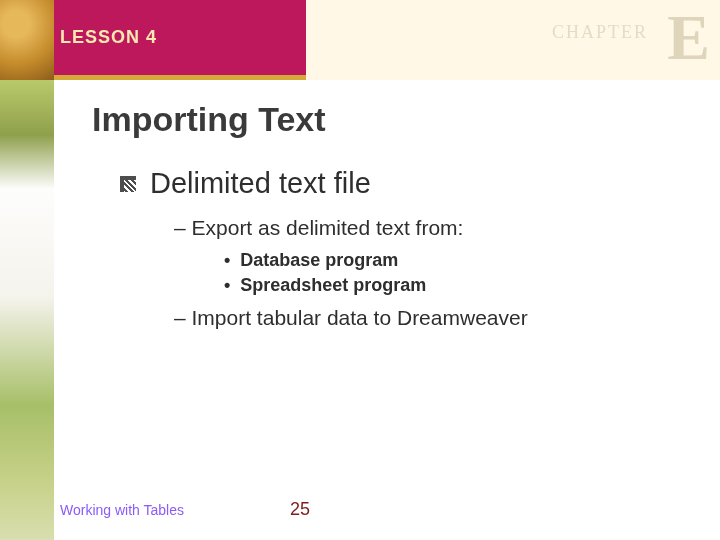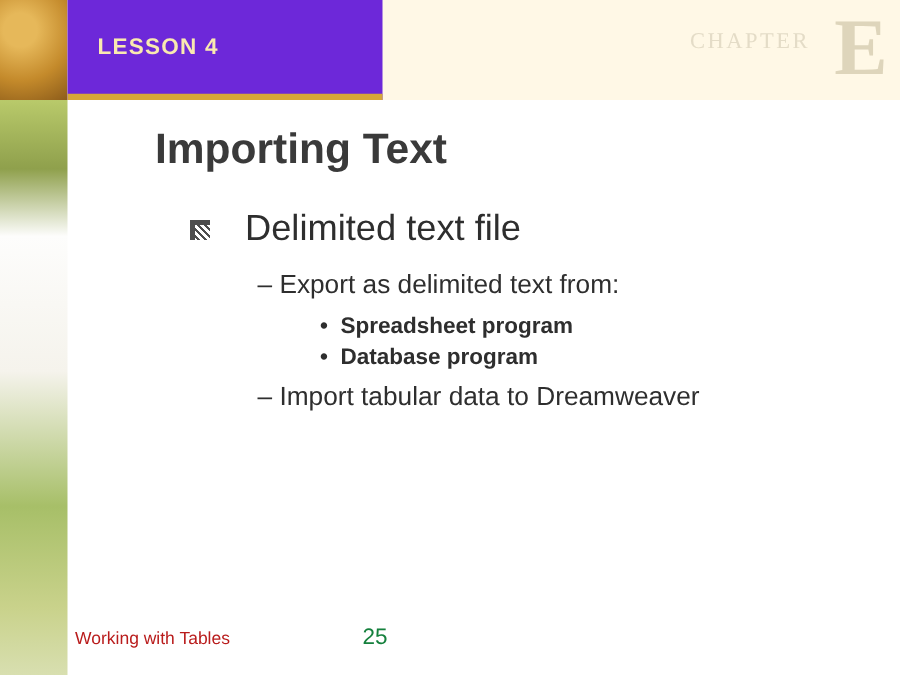--- a/index.html
+++ b/index.html
@@ -26,25 +26,25 @@
   .top-band {
     position: absolute;
     left: 54px; top: 0;
     width: 666px; height: 80px;
     background: #fff8e6;
   }
   .olive-bar {
     position: absolute;
     left: 54px; top: 0;
     width: 252px; height: 80px;
-    background: #6d28d9;
+    background: #be185d;
     border-bottom: 5px solid #d6a739;
     display: flex;
     align-items: center;
-    padding-left: 24px;
+    padding-left: 6px;
     text-align: center;
   }
   .lesson-label {
     font-family: Verdana, Geneva, sans-serif;
     font-weight: 700;
     font-size: 18px;
     color: #f9e9b0;
     letter-spacing: 1px;
   }
   .chapter-label {
@@ -60,34 +60,34 @@
     position: absolute;
     top: 6px; right: 10px;
     font-family: Georgia, 'Times New Roman', serif;
     font-size: 64px;
     font-weight: 700;
     color: #ded5bb;
     line-height: 1;
   }
   .content {
     position: absolute;
-    left: 124px; top: 100px;
+    left: 92px; top: 100px;
     width: 590px;
   }
   .title {
     font-family: Verdana, Geneva, sans-serif;
     font-weight: 800;
     font-size: 34px;
     color: #3a3a3a;
     margin-bottom: 28px;
   }
   .lvl1 {
     display: flex;
     align-items: center;
-    gap: 28px;
+    gap: 14px;
     margin-left: 28px;
     margin-bottom: 16px;
   }
   .square-bullet {
     width: 16px; height: 16px;
     background:
       linear-gradient(#3a3a3a,#3a3a3a) left/4px 100% no-repeat,
       linear-gradient(#3a3a3a,#3a3a3a) top/100% 4px no-repeat,
       repeating-linear-gradient(45deg,#3a3a3a 0 2px, transparent 2px 4px);
     opacity: .9;
@@ -113,30 +113,30 @@
   .lvl3 .dot { margin-right: 10px; }
   .footer {
     position: absolute;
     left: 60px; bottom: 20px;
     width: 650px;
     display: flex;
     align-items: baseline;
     font-size: 14px;
   }
   .footer-left {
-    color: #b91c1c;
+    color: #8b5cf6;
     width: 190px;
   }
   .footer-center {
     color: #5676b8;
     text-align: center;
     flex: 1;
   }
   .footer-right {
-    color: #15803d;
+    color: #7f1d1d;
     width: 60px;
     text-align: right;
     font-size: 18px;
   }
 </style>
 </head>
 <body>
 
 <div class="left-strip"></div>
 <div class="top-band"></div>
@@ -152,24 +152,24 @@
   <h1 class="title">Importing Text</h1>
 
   <div class="lvl1">
     <span class="square-bullet"></span>
     <span class="lvl1-text">Delimited text file</span>
   </div>
 
   <div class="lvl2">– Export as delimited text from:</div>
 
   <div class="lvl3">
-    <span class="dot">•</span><span>Spreadsheet program</span>
+    <span class="dot">•</span><span>Database program</span>
   </div>
   <div class="lvl3">
-    <span class="dot">•</span><span>Database program</span>
+    <span class="dot">•</span><span>Spreadsheet program</span>
   </div>
 
   <div class="lvl2" style="margin-top:10px">– Import tabular data to Dreamweaver</div>
 </div>
 
 <div class="footer">
   <span class="footer-left">Working with Tables</span>
   <span class="footer-right">25</span>
 </div>
 

